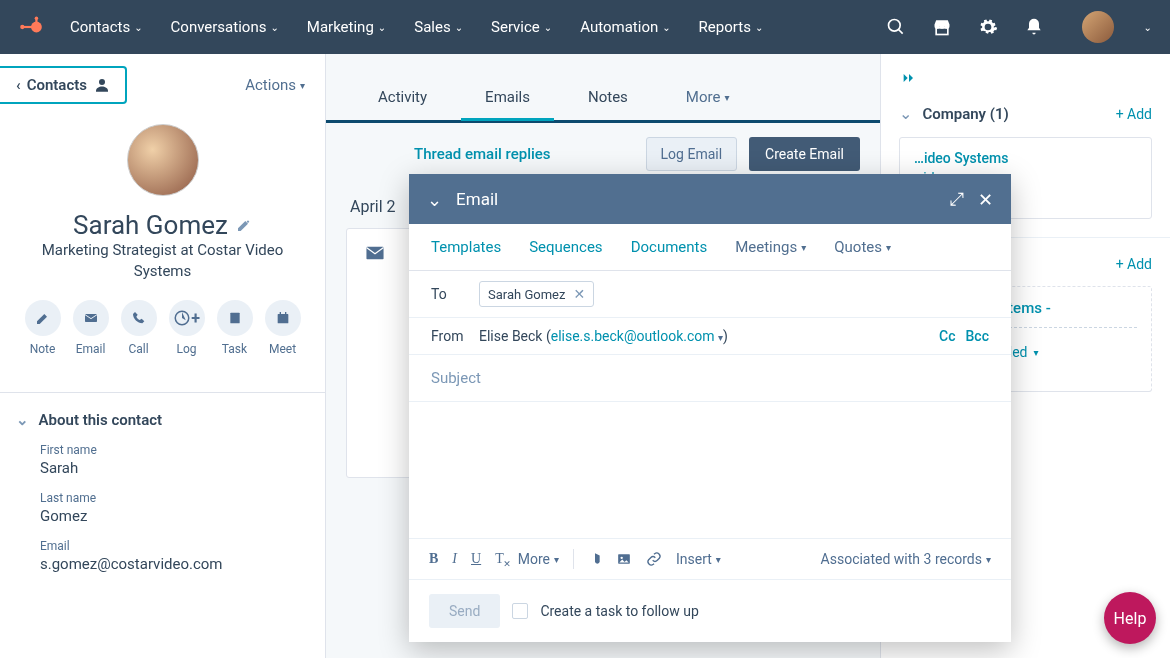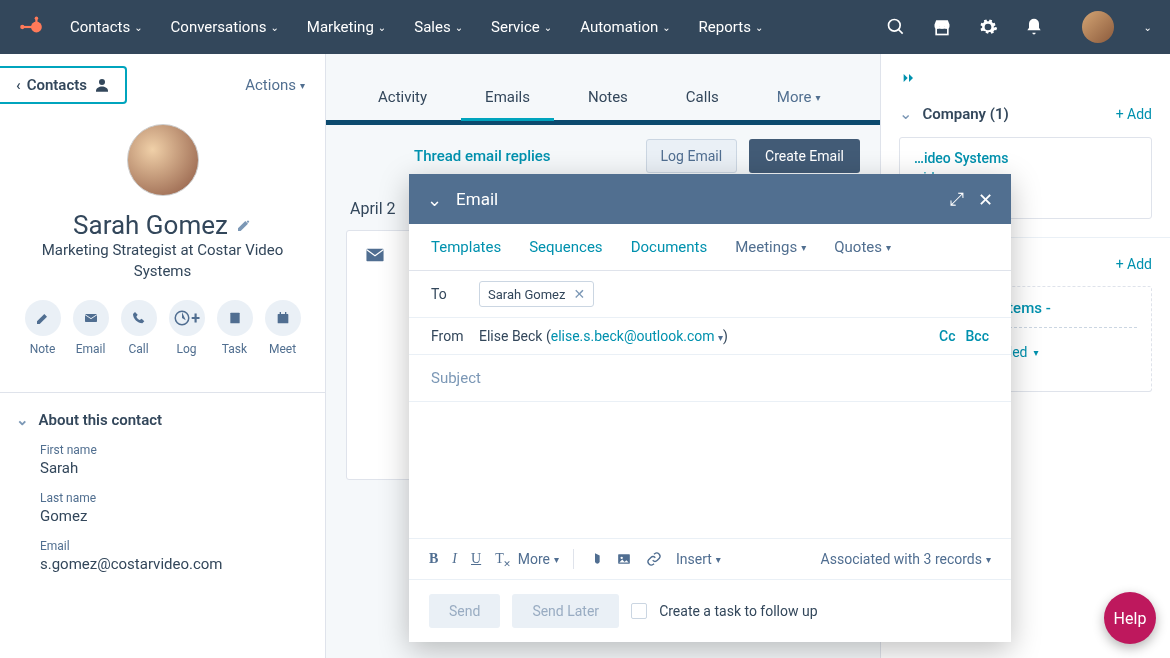--- a/index.html
+++ b/index.html
@@ -32,21 +32,21 @@
 .qa-btn { width:36px; height:36px; border-radius:50%; background:#eaf0f6; display:flex; align-items:center; justify-content:center; cursor:pointer; color:#506e91;}
 .qa-lbl { font-size:12px; color:#516f90; margin-top:6px;}
 .divider { height:1px; background:#dfe3eb; margin:20px 0 0;}
 .section-hdr { padding:18px 16px 14px; font-size:15px; font-weight:600; color:#33475b; display:flex; align-items:center; gap:10px;}
 .field { padding: 0 40px 14px;}
 .field-lbl { font-size:12px; color:#516f90; margin-bottom:2px;}
 .field-val { font-size:15px; color:#33475b;}
 
 
 .center { flex:1; background:#f5f8fa; padding: 0 0; position:relative;}
-.tabs { display:flex; gap:10px; padding: 24px 28px 0; border-bottom:5px solid #0c4a6e; background:#f5f8fa;}
+.tabs { display:flex; gap:10px; padding: 24px 28px 0; border-bottom:3px solid #0c4a6e; background:#f5f8fa;}
 .tab { padding: 10px 24px 14px; font-size:15px; color:#33475b; cursor:pointer; position:relative;}
 .tab.active { color:#33475b; }
 .tab.active::after { content:''; position:absolute; bottom:-1px; left:0; right:0; height:3px; background:#00a4bd;}
 .tab.more { color:#516f90; display:flex; align-items:center; gap:4px;}
 .subbar { display:flex; align-items:center; justify-content:flex-end; gap:12px; padding:14px 20px;}
 .thread-link { color:#0091ae; font-size:15px; font-weight:500; margin-right:auto; margin-left:68px;}
 .btn-ghost { border:1px solid #cbd6e2; background:#eaf0f6; color:#506e91; padding:8px 14px; border-radius:3px; font-size:14px; cursor:pointer;}
 .btn-primary { background:#425b76; color:#fff; border:none; padding:9px 16px; border-radius:3px; font-size:14px; cursor:pointer;}
 .feed { padding: 4px 20px;}
 .feed-date { font-size:16px; color:#33475b; margin:8px 4px 12px;}
@@ -268,21 +268,20 @@
         <div class="field-lbl">Email</div>
         <div class="field-val">s.gomez@costarvideo.com</div>
       </div>
   </div>
 
   <div class="center">
     <div class="tabs">
       <div class="tab">Activity</div>
       <div class="tab active">Emails</div>
       <div class="tab">Notes</div>
-      <div class="tab">Calls</div>
       <div class="tab more">
           <span>More</span>
           <span class="caret">▾</span>
         </div>
     </div>
     <div class="subbar">
       <span class="thread-link">Thread email replies</span>
       <button class="btn-ghost">Log Email</button>
       <button class="btn-primary">Create Email</button>
     </div>
@@ -406,19 +405,18 @@
         <span>Insert</span>
         <span class="caret">▾</span>
       </span>
     <span class="assoc">
         <span>Associated with 3 records</span>
         <span class="caret">▾</span>
       </span>
   </div>
   <div class="compose-footer">
     <button class="btn-disabled">Send</button>
-    <button class="btn-disabled">Send Later</button>
     <span class="chk"></span>
     <span class="chk-lbl">Create a task to follow up</span>
   </div>
 </div>
 
 <div class="help">Help</div>
 
 </body></html>

